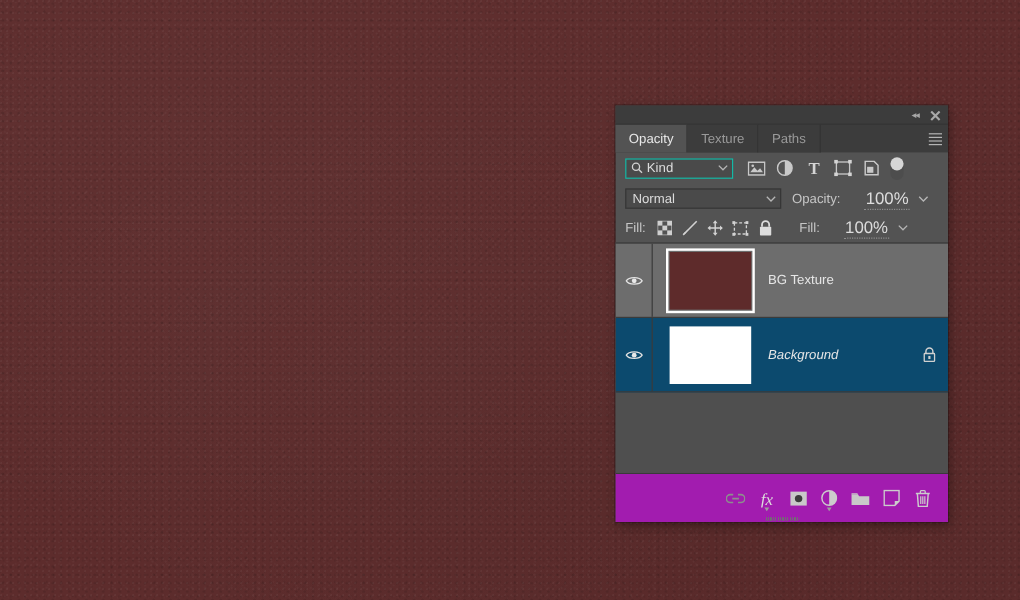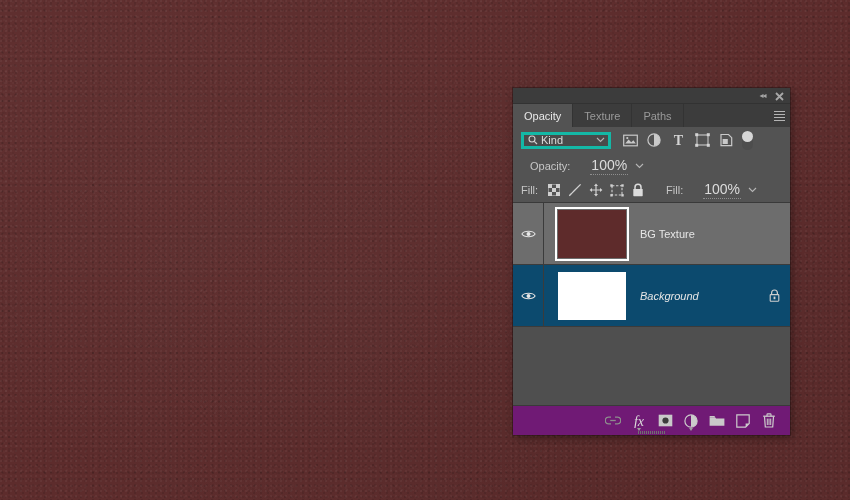--- a/index.html
+++ b/index.html
@@ -128,21 +128,21 @@
     flex: none;
     display: flex;
     align-items: center;
     padding: 0 6px 0 8px;
     gap: 0;
   }
   .kind-select {
     width: 90px;
     height: 17px;
     background: #4a4a4a;
-    border: 3px solid #14b8a6;
+    border: 1px solid #14b8a6;
     display: flex;
     align-items: center;
     padding: 0 3px 0 4px;
     cursor: pointer;
     position: relative;
     flex: none;
     justify-content: center;
   }
   .kind-select .mag { margin-right: 3px; display: flex; }
   .kind-label { font-size: 11px; color: #dcdcdc; flex: 1; }
@@ -291,23 +291,23 @@
     width: 32px;
     display: flex;
     align-items: center;
     justify-content: center;
     flex: none;
     color: #cfcfcf;
   }
 
   
   .panel-bottom {
-    height: 30px;
-    flex: none;
-    background: #701a75;
+    height: 41px;
+    flex: none;
+    background: #a21caf;
     border-top: 1px solid #3a3a3a;
     display: flex;
     align-items: center;
     justify-content: flex-end;
     padding-right: 8px;
   }
   .bot-ico {
     width: 26px; height: 25px;
     display: flex; align-items: center; justify-content: center;
     cursor: pointer;
@@ -424,20 +424,28 @@
         <svg width="13" height="14" viewBox="0 0 13 14">
           <path d="M1 1.5 h7.5 l3.2 3.2 V12.6 H1 Z" stroke="#c9c9c9" stroke-width="1.2" fill="none"></path>
           <rect x="2.6" y="6" width="5.2" height="5" fill="#c9c9c9"></rect>
         </svg>
       </div>
       <div class="toggle-pill"></div>
     </div>
   </div>
 
   <div class="blend-row">
+    <div class="blend-select">
+      <span class="blend-label">Normal</span>
+      <span>
+        <svg width="9" height="6" viewBox="0 0 9 6">
+            <path d="M1 1 L4.5 4.5 L8 1" stroke="#b6b6b6" stroke-width="1.1" fill="none"></path>
+          </svg>
+      </span>
+    </div>
     <span class="opacity-label">Opacity:</span>
     <div class="num-field">
       <span class="num-value">100%</span>
       <span class="num-caret">
         <svg width="9" height="6" viewBox="0 0 9 6">
             <path d="M1 1 L4.5 4.5 L8 1" stroke="#b6b6b6" stroke-width="1.1" fill="none"></path>
           </svg>
       </span>
     </div>
   </div>

